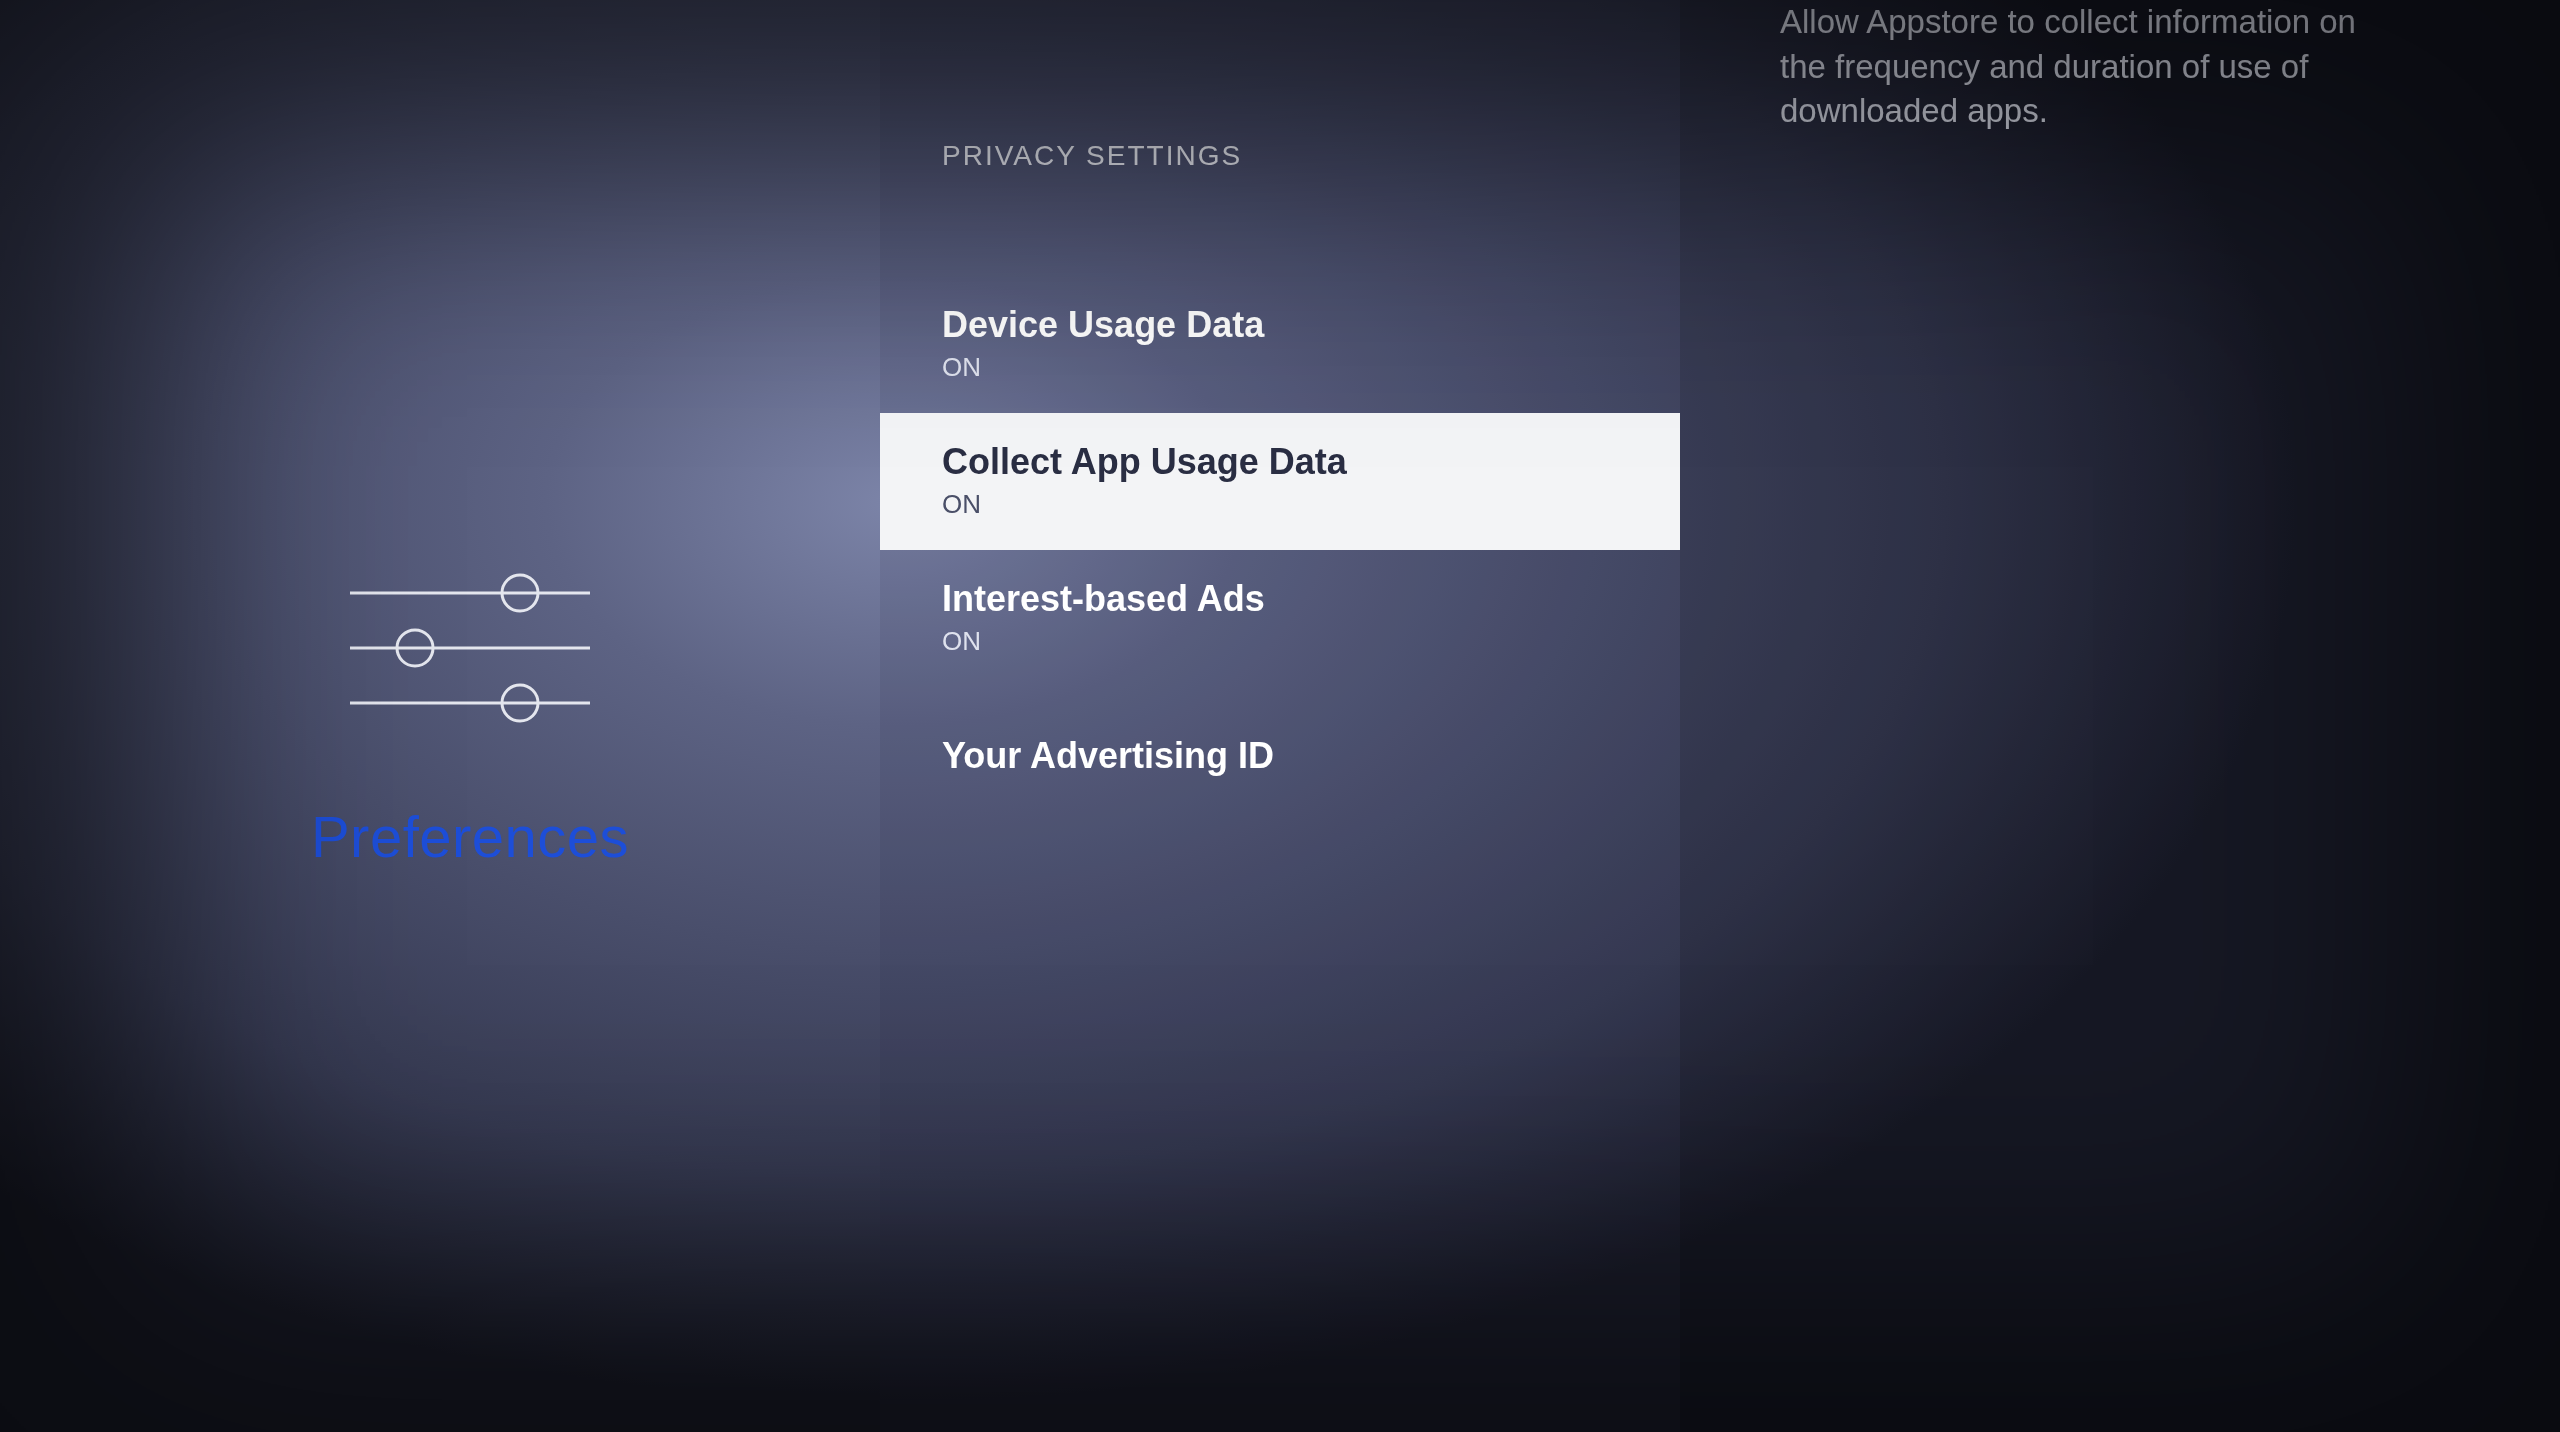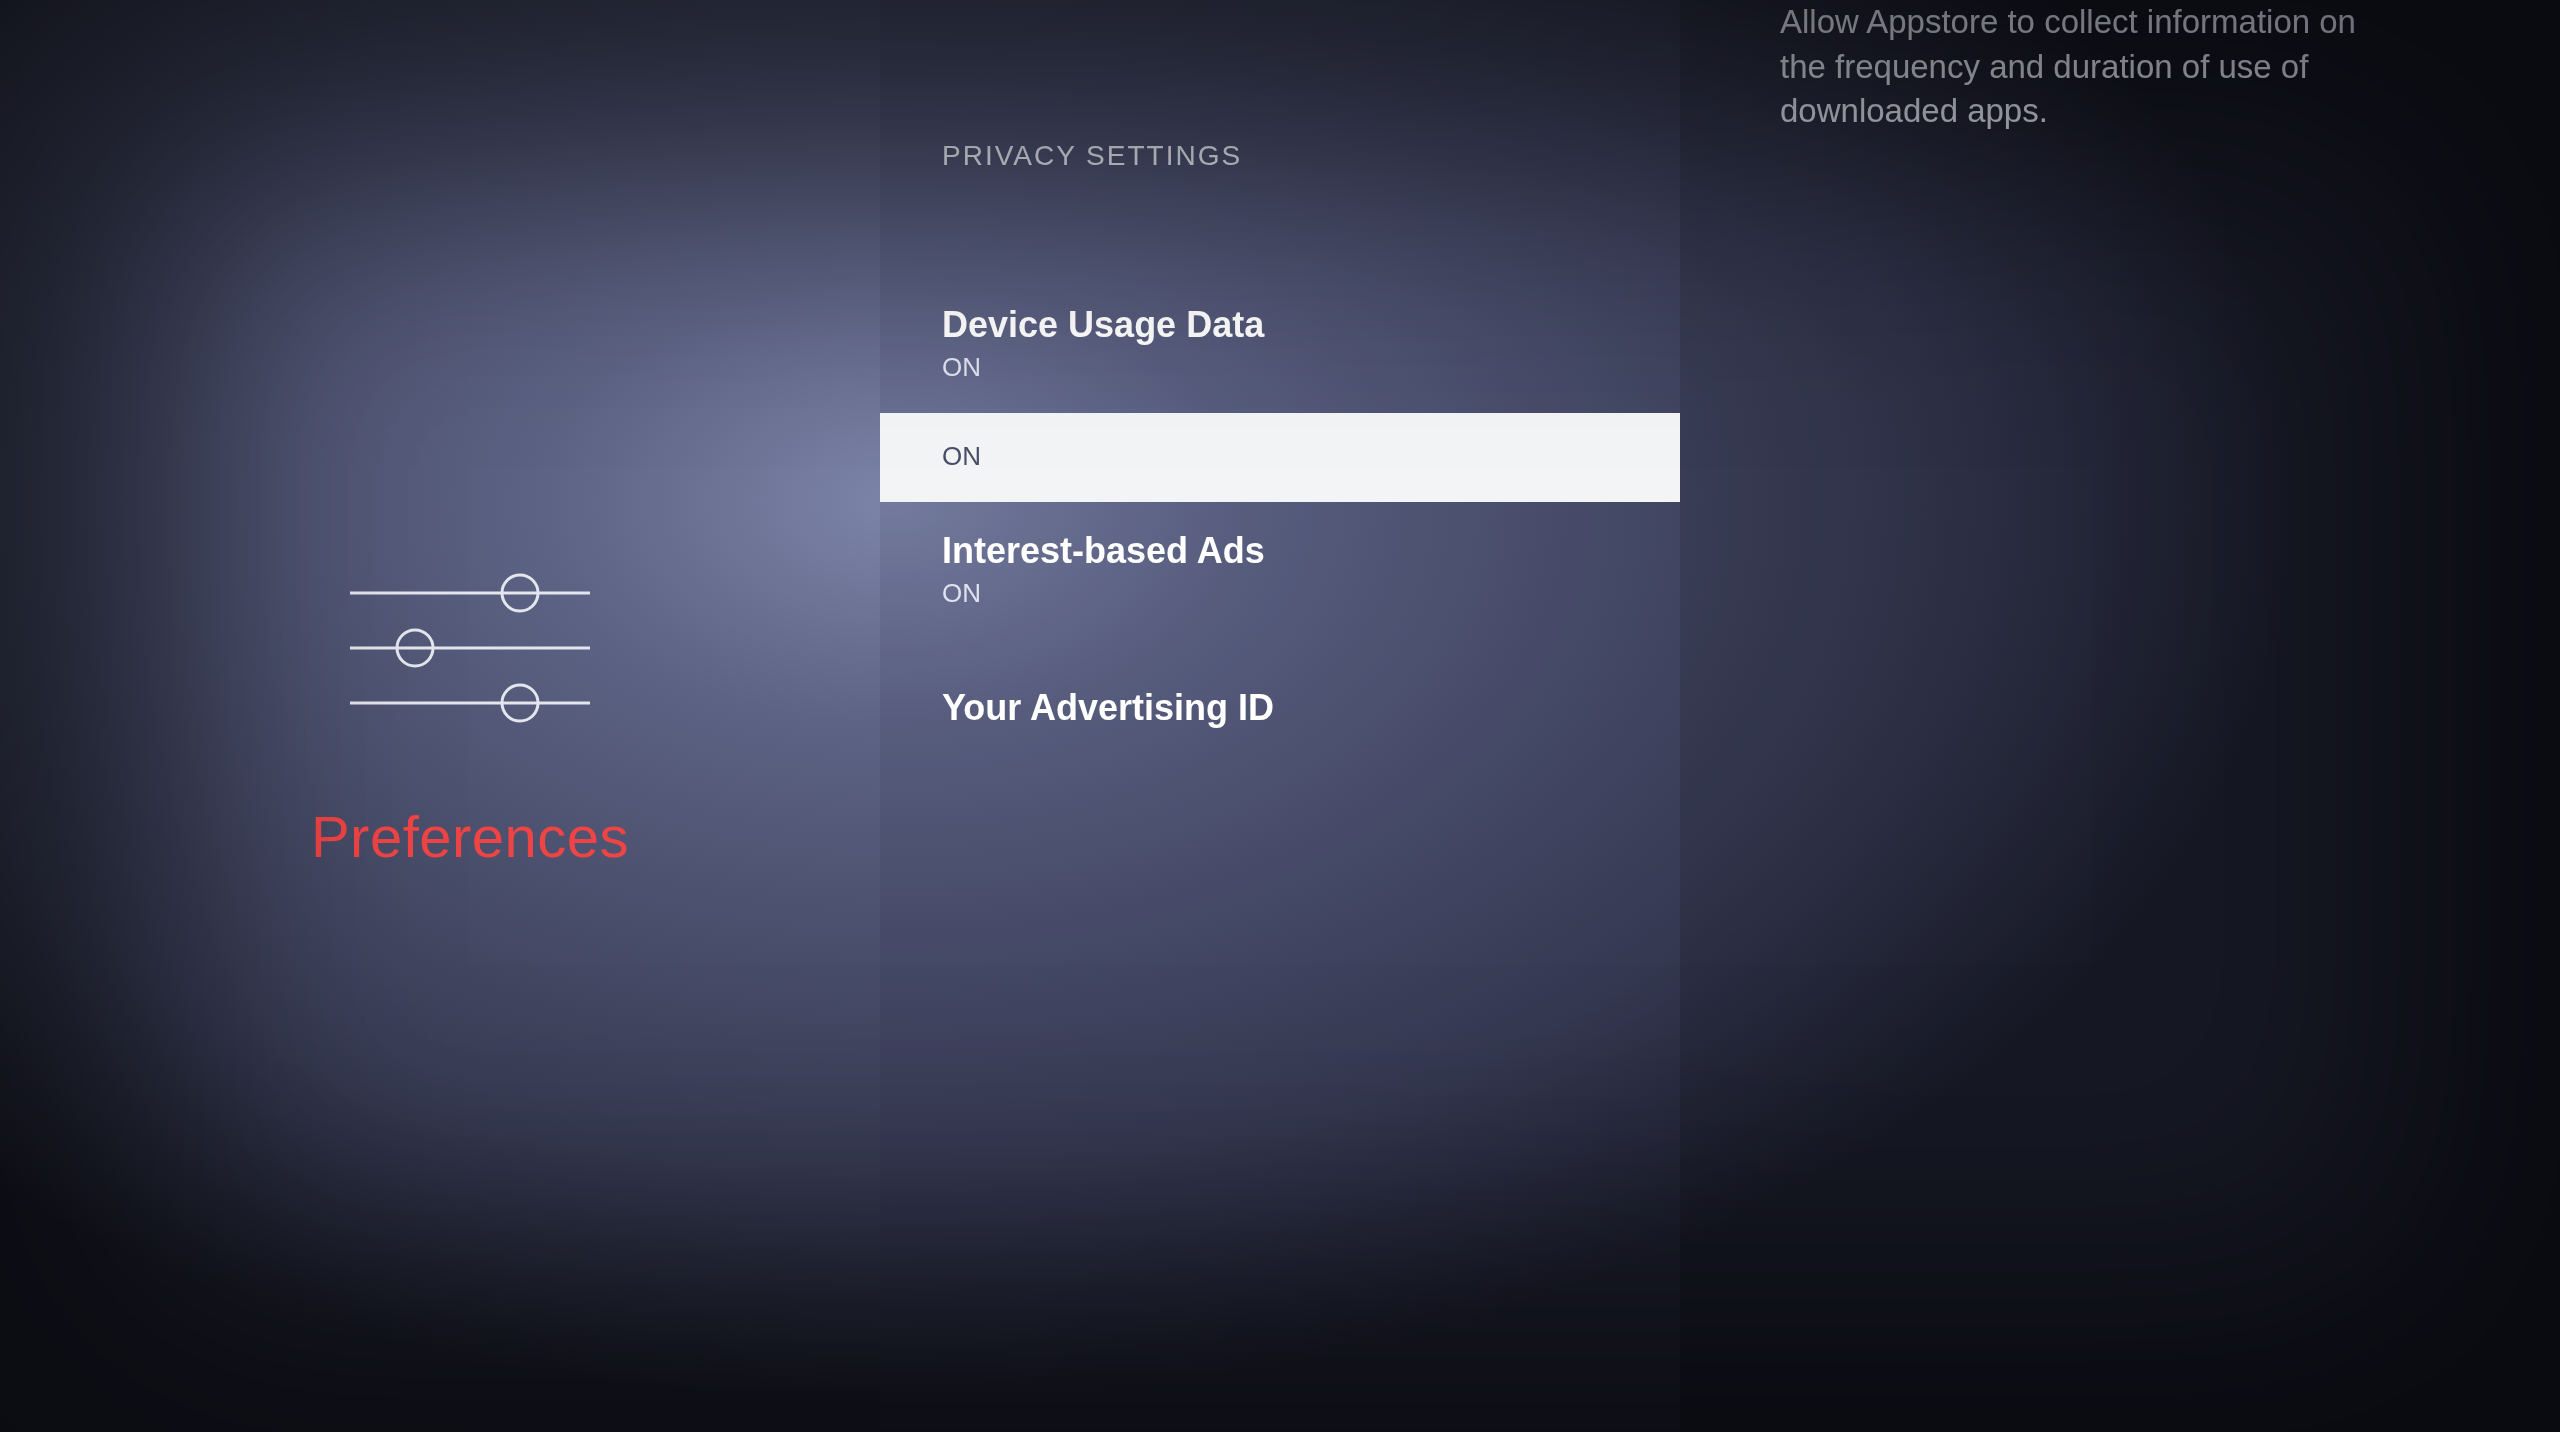--- a/index.html
+++ b/index.html
@@ -27,21 +27,21 @@
       padding-left: 60px;
       gap: 40px;
     }
     .sliders-icon { width: 260px; height: auto; }
     .sliders-icon line { stroke: #e4e6ee; stroke-width: 3; }
     .sliders-icon circle { fill: none; stroke: #e4e6ee; stroke-width: 3; }
     .left-title {
       font-size: 58px;
       font-weight: 300;
       letter-spacing: 0.5px;
-      color: #ef4444;
+      color: #1d4ed8;
       margin-top: 30px;
     }
     
     .middle-panel {
       display: flex;
       flex-direction: column;
       padding-top: 140px;
       background: rgba(40,44,66,0.10);
     }
     .section-header {
@@ -117,20 +117,21 @@
 
   <div class="middle-panel">
     <div class="section-header">PRIVACY SETTINGS</div>
 
     <div class="menu-item">
       <div class="title">Device Usage Data</div>
       <div class="status">ON</div>
     </div>
 
     <div class="menu-item selected">
+      <div class="title">Collect App Usage Data</div>
       <div class="status">ON</div>
     </div>
 
     <div class="menu-item">
       <div class="title">Interest-based Ads</div>
       <div class="status">ON</div>
     </div>
 
     <div class="spacer-sm"></div>
 

